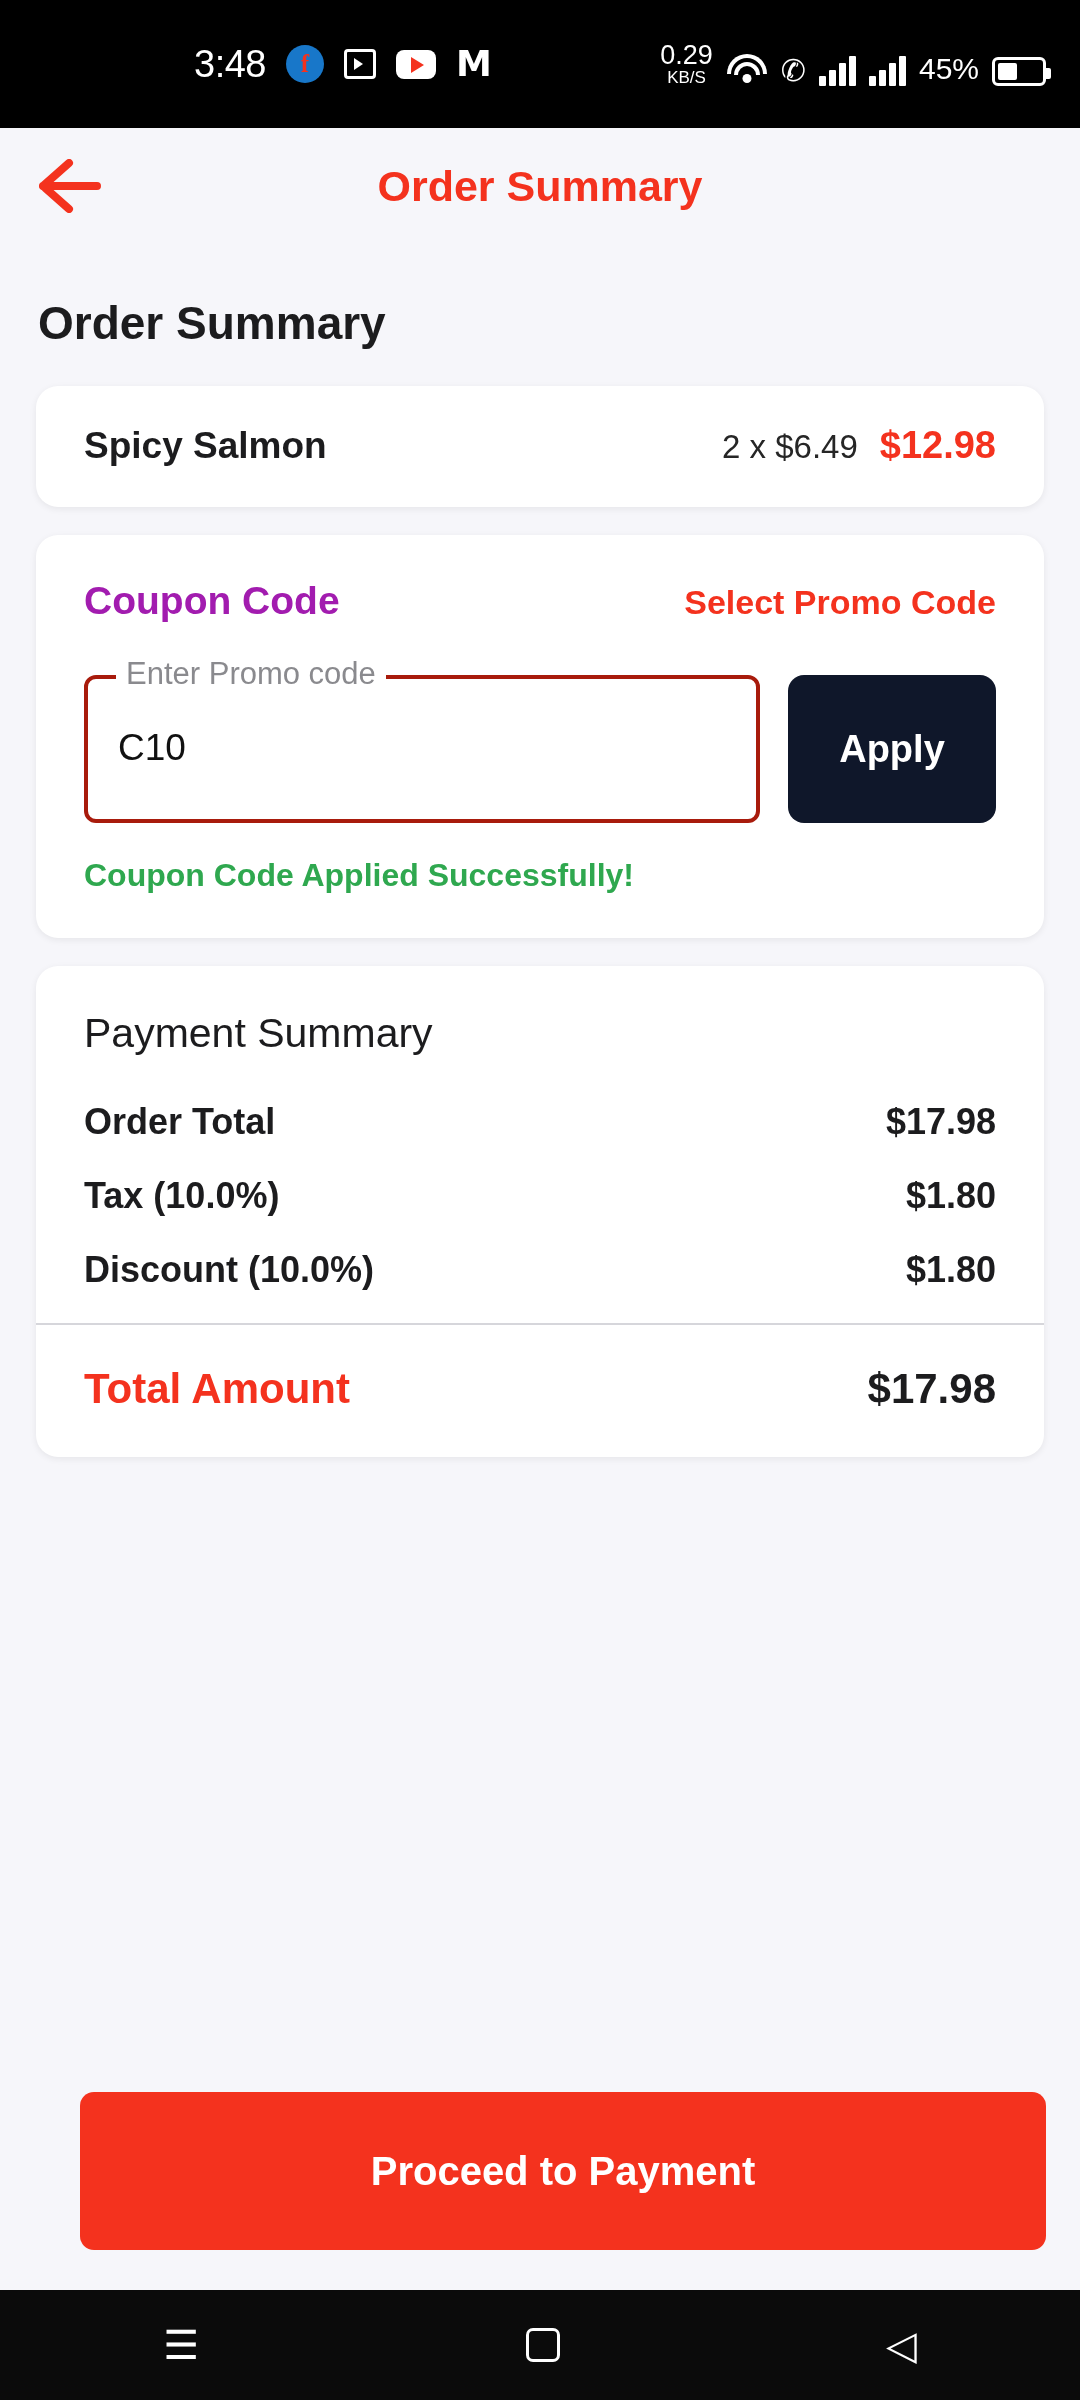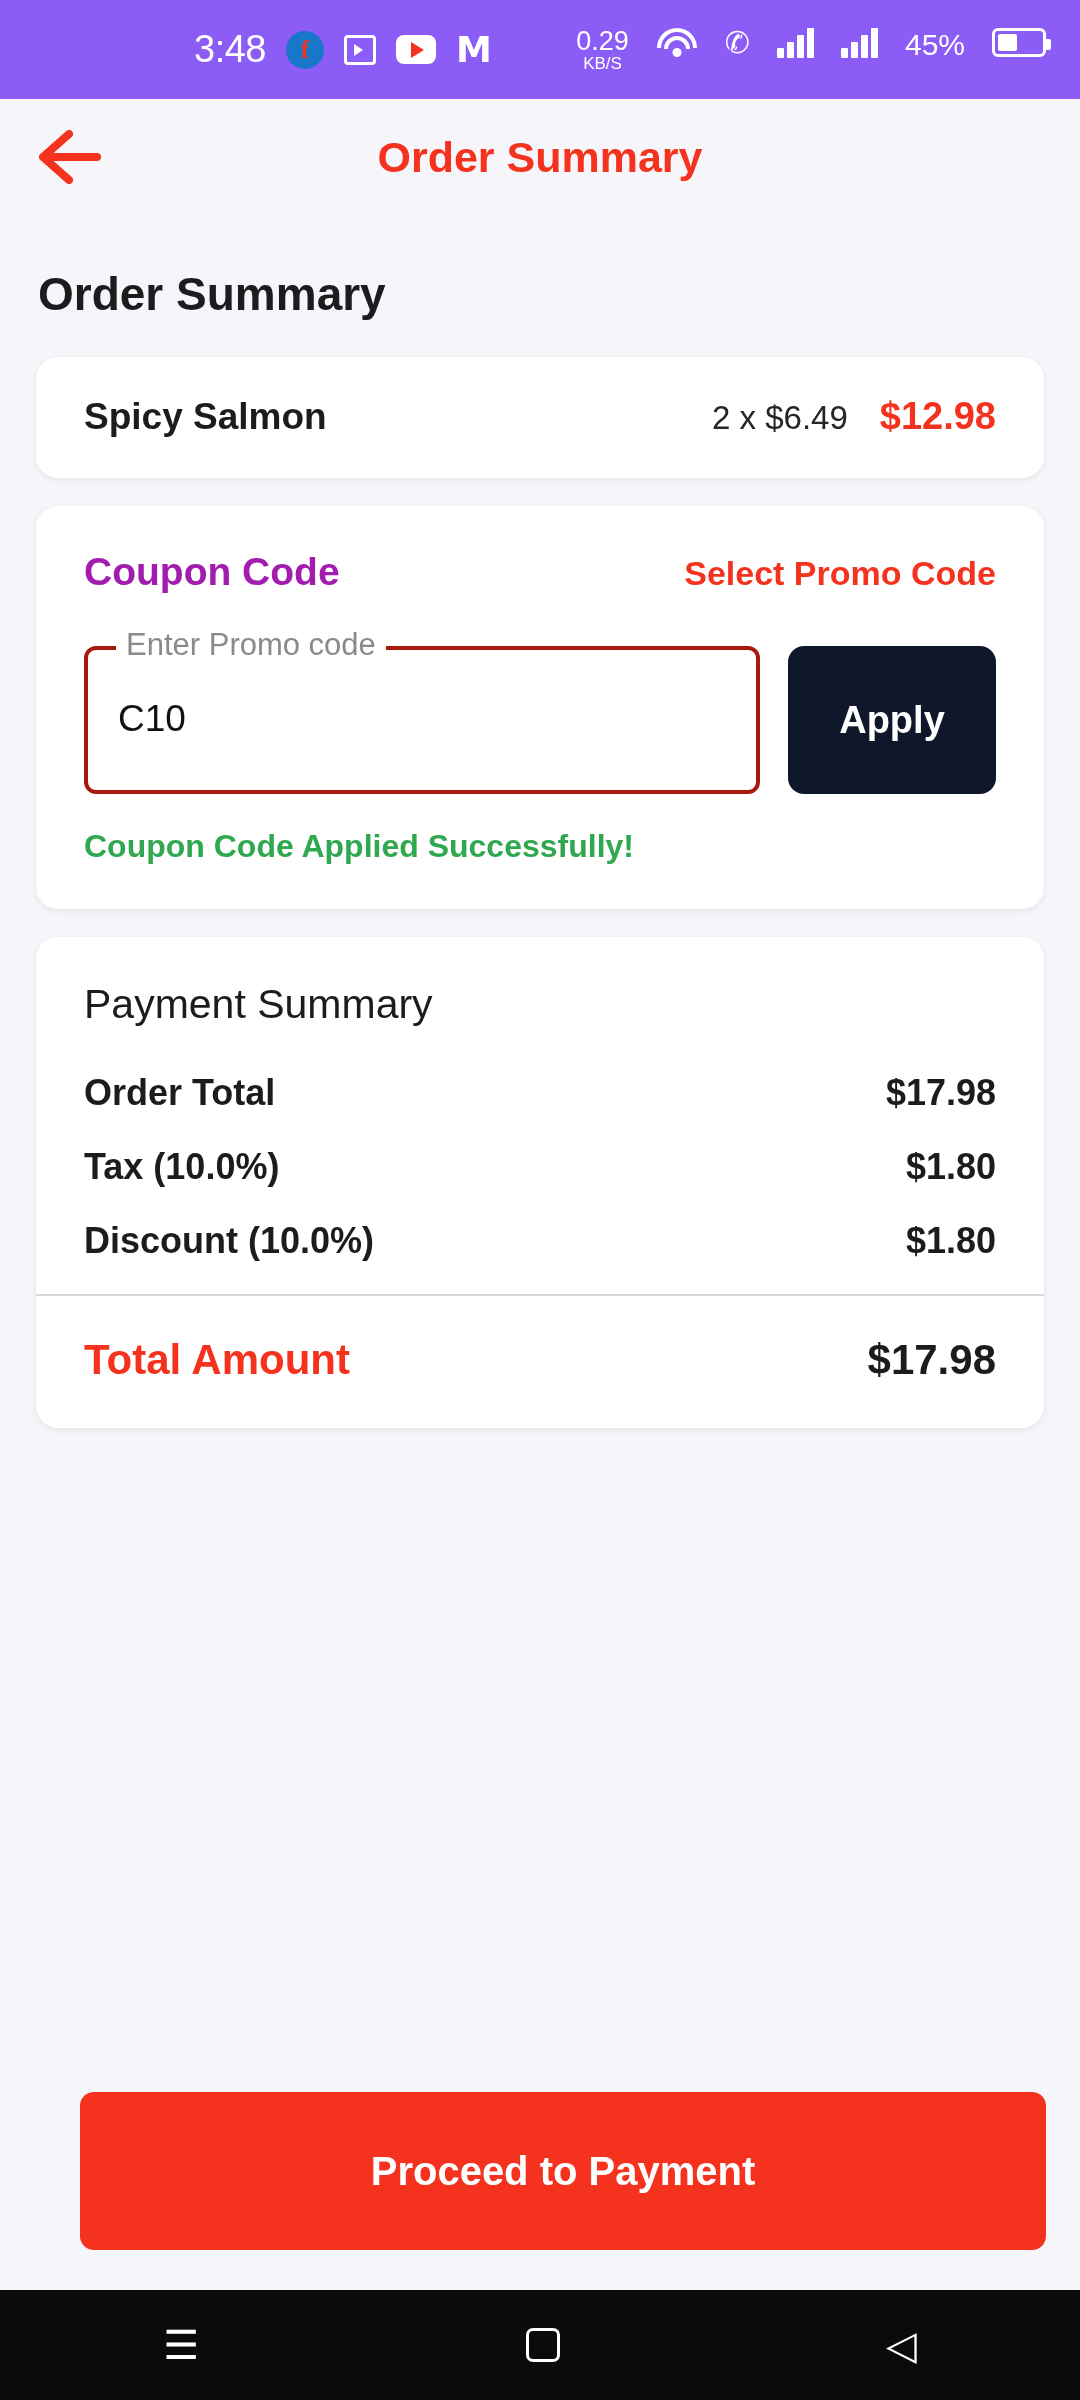--- a/index.html
+++ b/index.html
@@ -6,22 +6,22 @@
   html, body { width:1080px; height:2400px; }
   body {
     font-family:"Liberation Sans", sans-serif;
     background:#F6F6FA;
     overflow:hidden;
     position:relative;
   }
 
   
   .statusbar {
-    height:99px;
-    background:#8b5cf6;
+    height:128px;
+    background:#000000;
     display:flex;
     align-items:center;
     padding:0 34px;
     position:relative;
   }
   .sb-left {
     display:flex;
     align-items:center;
     gap:20px;
     margin-left:160px;
@@ -67,22 +67,22 @@
     border-bottom:8px solid transparent;
   }
   .ic-m {
     color:#fff; font-size:36px; font-weight:700;
     line-height:1; font-family:"DejaVu Sans", sans-serif;
   }
 
   .sb-right {
     margin-left:auto;
     display:flex;
-    align-items:flex-start;
-    gap:27px;
+    align-items:flex-end;
+    gap:13px;
   }
   .sb-speed {
     color:#fff; text-align:center; line-height:1.0;
   }
   .sb-speed .num { font-size:27px; font-weight:400; display:block; }
   .sb-speed .unit { font-size:17px; font-weight:400; display:block; }
   .wifi-ic { width:42px; height:32px; position:relative; }
   .wifi-ic i {
     position:absolute; left:50%; transform:translateX(-50%);
     border:4px solid #fff; border-bottom:none;
@@ -164,21 +164,21 @@
   }
   .item-row:last-child { margin-bottom:0; }
   .item-name {
     font-size:37px;
     font-weight:700;
     color:#1C1C1E;
   }
   .item-right {
     display:flex;
     align-items:baseline;
-    gap:32px;
+    gap:22px;
   }
   .item-qty {
     font-size:33px;
     font-weight:400;
     color:#262626;
   }
   .item-total {
     font-size:38px;
     font-weight:700;
     color:#F4321E;

